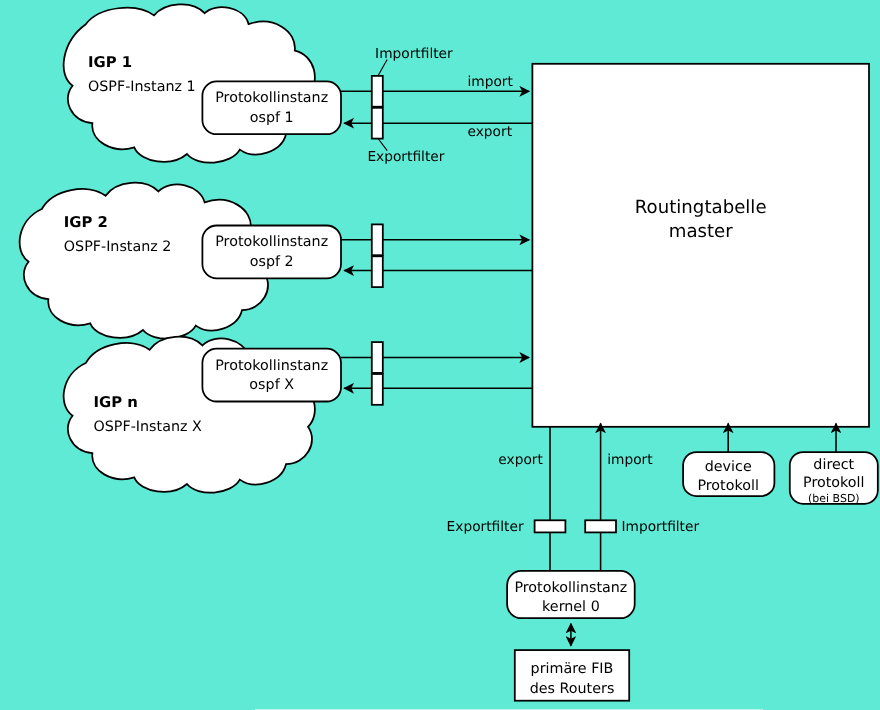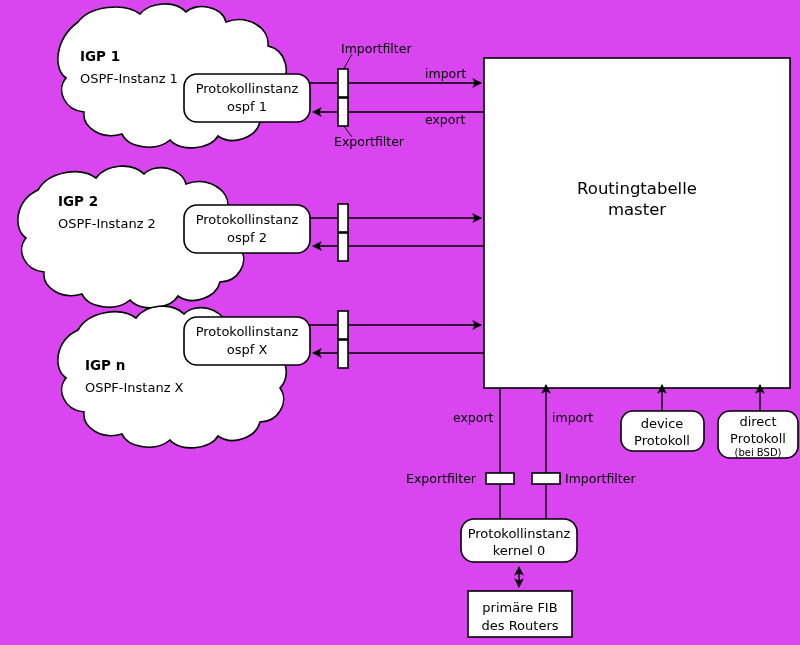--- a/index.html
+++ b/index.html
@@ -4,21 +4,21 @@
 <style>
   html, body {
     margin: 0;
     padding: 0;
     background: #ffffff;
   }
   #diagram-root {
     position: relative;
     width: 800px;
     height: 645px;
-    background: #d946ef;
+    background: #5eead4;
     font-family: "DejaVu Sans", "Liberation Sans", sans-serif;
     overflow: hidden;
   }
   svg.layer {
     position: absolute;
     left: 0;
     top: 0;
     width: 800px;
     height: 645px;
   }

